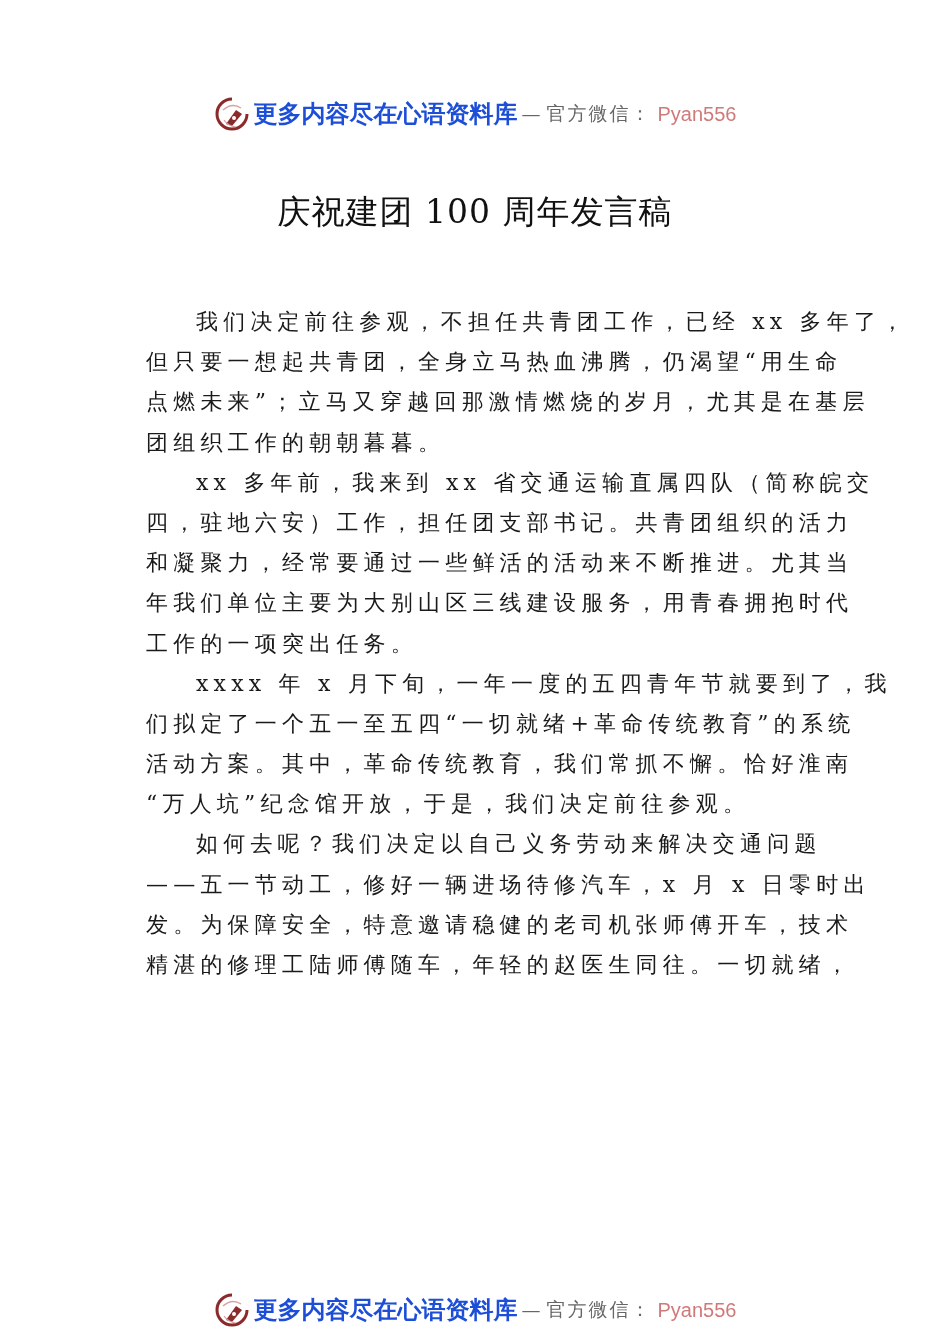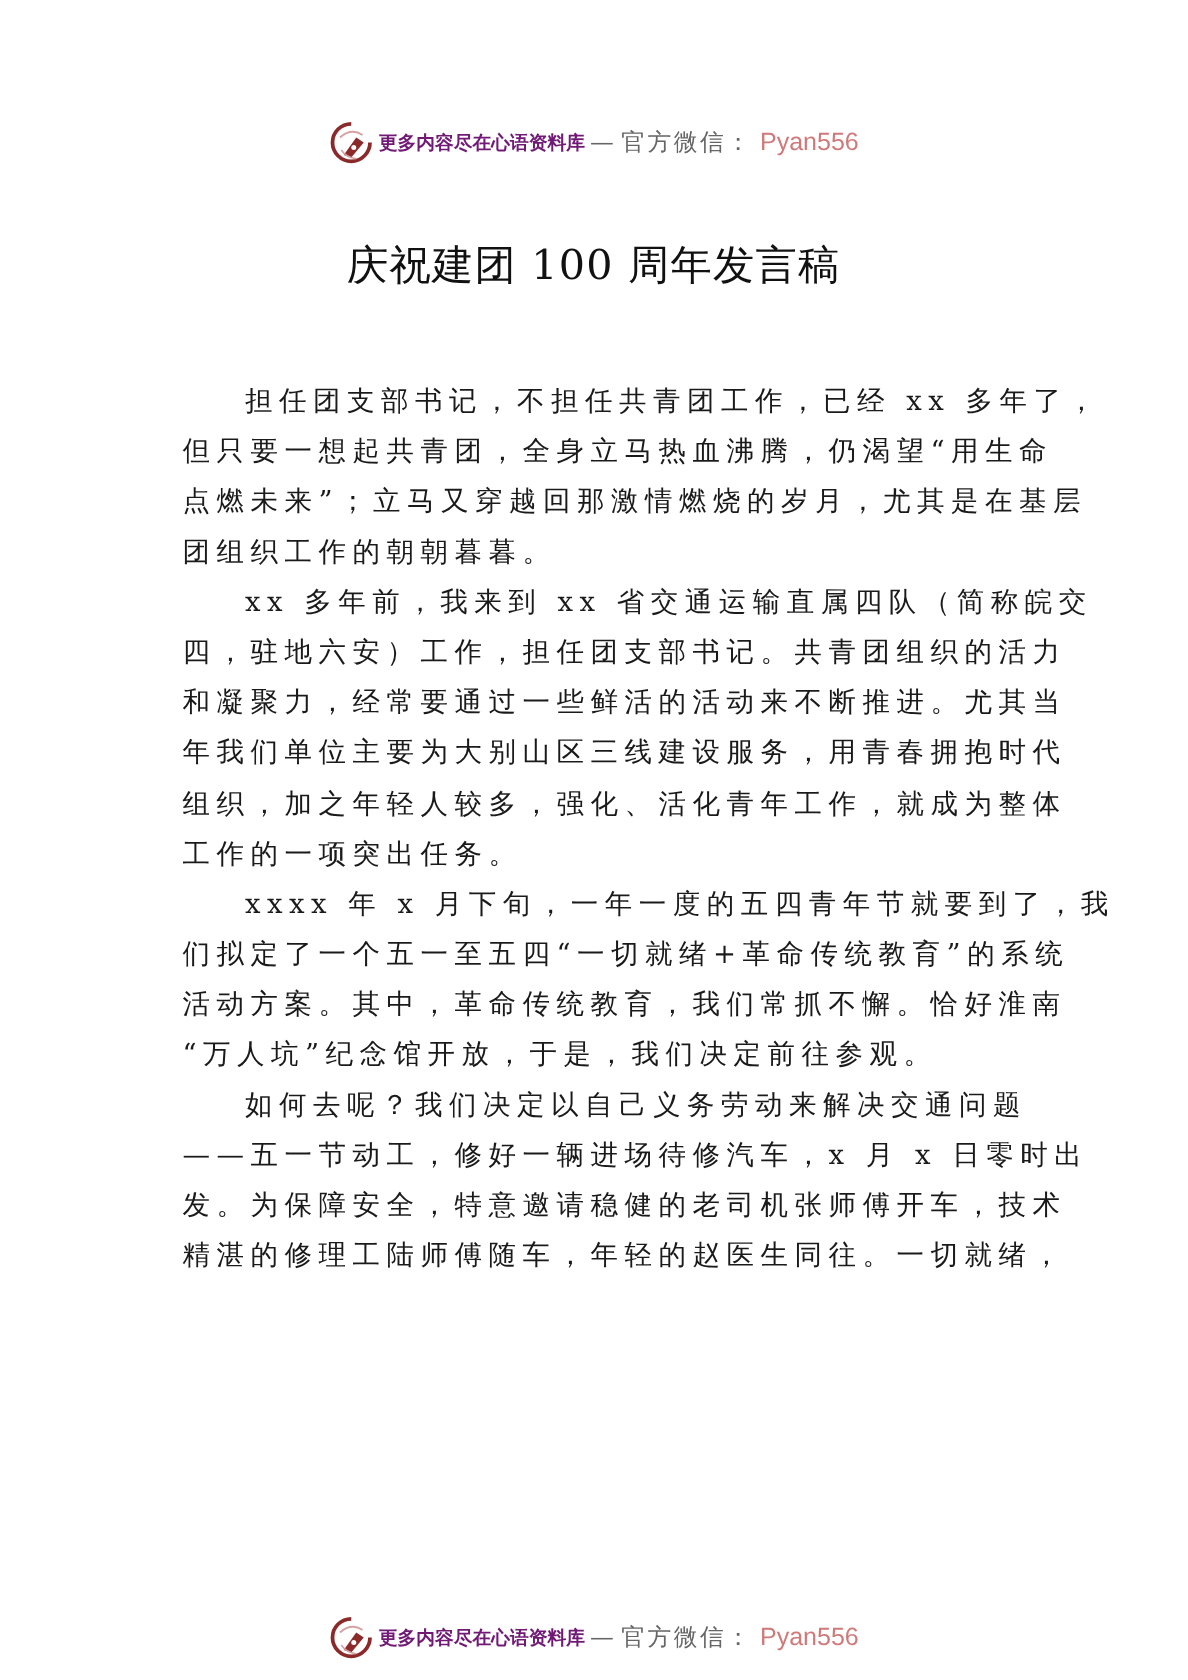--- a/index.html
+++ b/index.html
@@ -27,22 +27,22 @@
     }
     .watermark.top { top: 94px; }
     .watermark.bottom { top: 1290px; }
     .wm-logo {
       width: 36px;
       height: 36px;
       display: inline-block;
     }
     .wm-red {
       font-family: Liberation Mono, monospace;
-      font-size: 15px;
-      color: #701a75;
+      font-size: 24px;
+      color: #1d4ed8;
       font-weight: bold;
       letter-spacing: 0px;
     }
     .wm-gray {
       font-family: "DejaVu Serif", "Liberation Serif", serif;
       font-size: 19px;
       color: #666666;
       letter-spacing: 2px;
     }
     .wm-id {
@@ -92,31 +92,30 @@
   <span class="wm-red">更多内容尽在心语资料库</span>
   <span class="wm-gray">—</span>
   <span class="wm-gray">官方微信：</span>
   <span class="wm-id">Pyan556</span>
 </div>
 
 <div class="title">庆祝建团 100 周年发言稿</div>
 
 <div class="body">
   <div>
-    <div class="line indent">担任团支部书记，不担任共青团工作，已经 xx 多年了，</div>
+    <div class="line indent">我们决定前往参观，不担任共青团工作，已经 xx 多年了，</div>
     <div class="line">但只要一想起共青团，全身立马热血沸腾，仍渴望“用生命</div>
     <div class="line">点燃未来”；立马又穿越回那激情燃烧的岁月，尤其是在基层</div>
     <div class="line">团组织工作的朝朝暮暮。</div>
   </div>
   <div>
     <div class="line indent">xx 多年前，我来到 xx 省交通运输直属四队（简称皖交</div>
     <div class="line">四，驻地六安）工作，担任团支部书记。共青团组织的活力</div>
     <div class="line">和凝聚力，经常要通过一些鲜活的活动来不断推进。尤其当</div>
     <div class="line">年我们单位主要为大别山区三线建设服务，用青春拥抱时代</div>
-    <div class="line">组织，加之年轻人较多，强化、活化青年工作，就成为整体</div>
     <div class="line">工作的一项突出任务。</div>
   </div>
   <div>
     <div class="line indent">xxxx 年 x 月下旬，一年一度的五四青年节就要到了，我</div>
     <div class="line">们拟定了一个五一至五四“一切就绪+革命传统教育”的系统</div>
     <div class="line">活动方案。其中，革命传统教育，我们常抓不懈。恰好淮南</div>
     <div class="line">“万人坑”纪念馆开放，于是，我们决定前往参观。</div>
   </div>
   <div>
     <div class="line indent">如何去呢？我们决定以自己义务劳动来解决交通问题</div>

